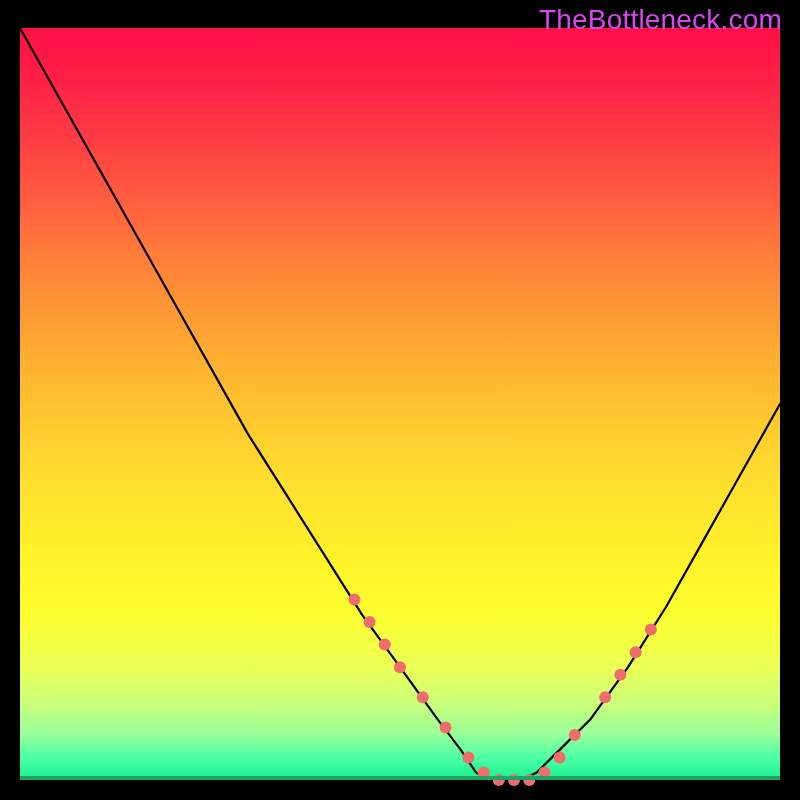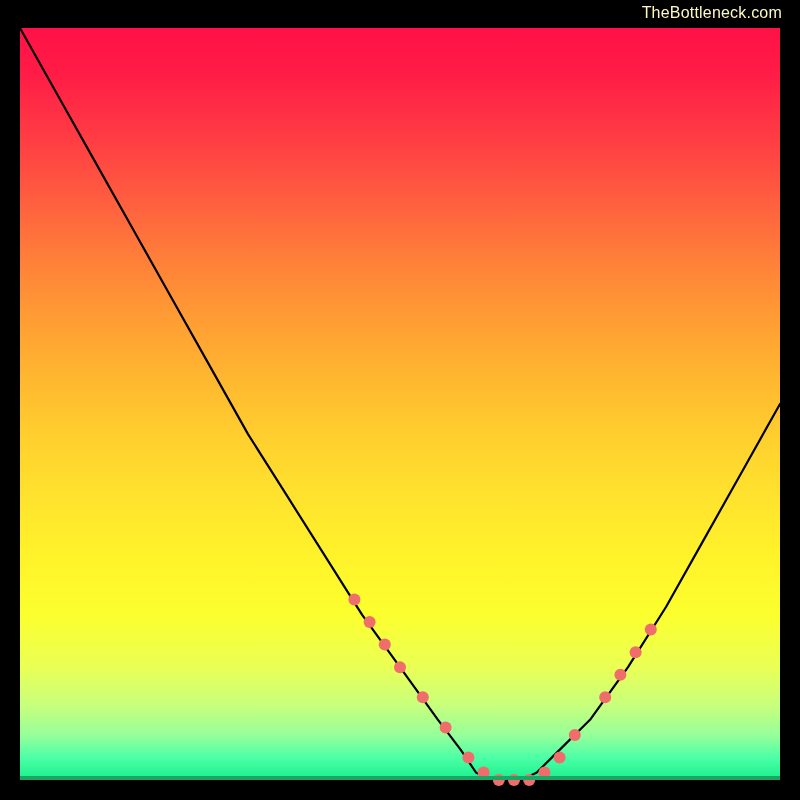--- a/index.html
+++ b/index.html
@@ -58,22 +58,22 @@
     left: 0;
     top: 0;
     width: 760px;
     height: 752px;
     overflow: visible;
   }
   .watermark {
     position: absolute;
     top: 4px;
     right: 18px;
-    color: #fef9c3;
-    font-size: 16px;
+    color: #d946ef;
+    font-size: 28px;
     font-weight: 400;
     letter-spacing: 0.2px;
     font-family: Arial, Helvetica, sans-serif;
   }
 </style>
 </head>
 <body>
 
 <div class="stage">
 

